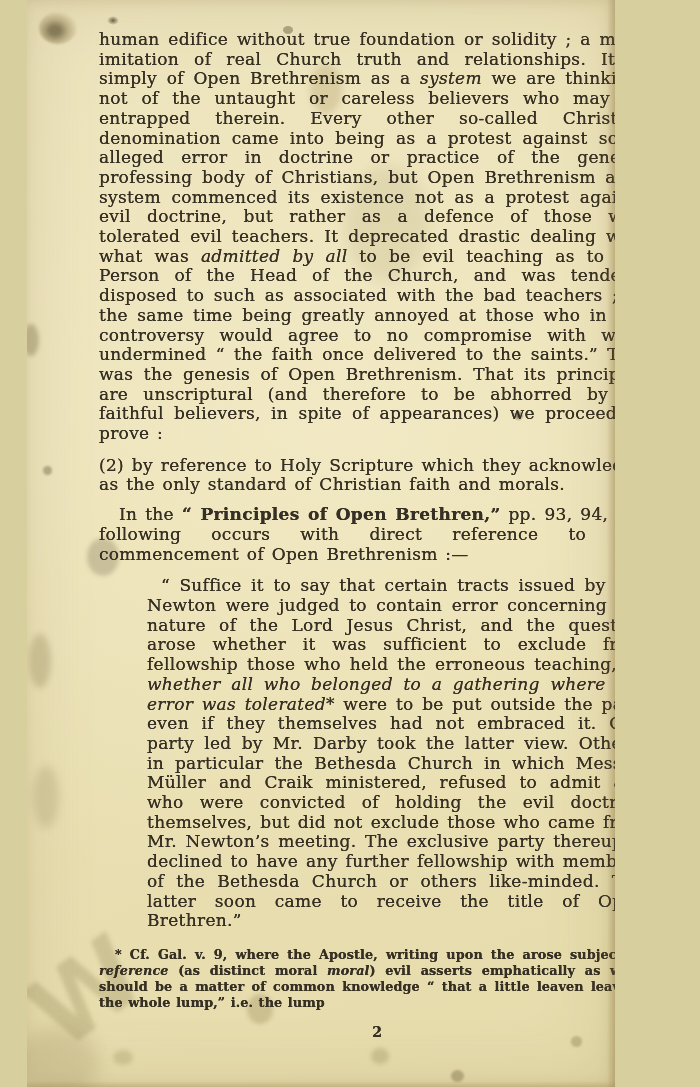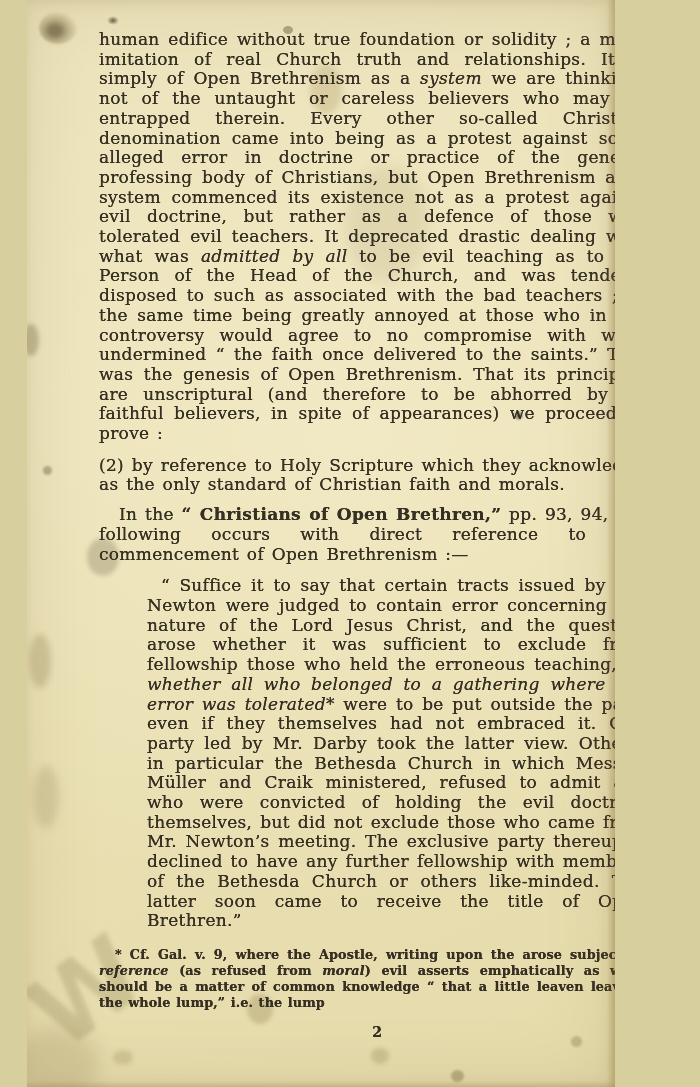--- a/index.html
+++ b/index.html
@@ -105,20 +105,20 @@
   <div class="stain s17"></div>
   <div class="stain s18"></div>
   <div class="stain s19"></div>
   <div class="stain s20"></div>
   <div class="edge-right"></div>
   <div class="edge-bottom"></div>
 
   <main class="text-col">
       <p class="flush"><span>human edifice without true foundation or solidity ; a mere imitation of real Church truth and relationships.   It is simply of Open Brethrenism as a </span><span class="run-i">system</span><span> we are thinking, not of the untaught or careless believers who may be entrapped therein.  Every other so-called Christian denomination came into being as a protest against some alleged error in doctrine or practice of the general professing body of Christians, but Open Brethrenism as a system commenced its existence not as a protest against evil doctrine, but rather as a defence of those who tolerated evil teachers.  It deprecated drastic dealing with what was </span><span class="run-i">admitted by all</span><span> to be evil teaching as to the Person of the Head of the Church, and was tenderly disposed to such as associated with the bad teachers ; at the same time being greatly annoyed at those who in the controversy would agree to no compromise with what undermined “ the faith once delivered to the saints.”   This was the genesis of Open Brethrenism.  That its principles are unscriptural (and therefore to be abhorred by all faithful believers, in spite of appearances) we proceed to prove :</span></p>
       <p class="flush item"><span>(2) by reference to Holy Scripture which they acknowledge as the only standard of Christian faith and morals.</span></p>
-      <p class="indent"><span>In the </span><span class="run-b">“ Christians of Open Brethren,”</span><span> pp. 93, 94, the following occurs with direct reference to the commencement of Open Brethrenism :—</span></p>
+      <p class="indent"><span>In the </span><span class="run-b">“ Principles of Open Brethren,”</span><span> pp. 93, 94, the following occurs with direct reference to the commencement of Open Brethrenism :—</span></p>
       <p class="quote"><span>“ Suffice it to say that certain tracts issued by Mr. Newton were judged to contain error concerning the nature of the Lord Jesus Christ, and the question arose whether it was sufficient to exclude from fellowship those who held the erroneous teaching, </span><span class="run-i">or whether all who belonged to a gathering where the error was tolerated</span><span>* were to be put outside the pale, even if they themselves had not embraced it.  One party led by Mr. Darby took the latter view.  Others, in particular the Bethesda Church in which Messrs. Müller and Craik ministered, refused to admit any who were convicted of holding the evil doctrine themselves, but did not exclude those who came from Mr. Newton’s meeting.  The exclusive party thereupon declined to have any further fellowship with members of the Bethesda Church or others like-minded.  The latter soon came to receive the title of Open Brethren.”</span></p>
-      <p class="footnote"><span>* Cf. Gal. v. 9, where the Apostle, writing upon the arose subject of </span><span class="run-i">reference</span><span> (as refused from </span><span class="run-i">moral</span><span>) evil asserts emphatically as what should be a matter of common knowledge “ that a little leaven leavens the whole lump,” i.e.  the lump </span></p>
+      <p class="footnote"><span>* Cf. Gal. v. 9, where the Apostle, writing upon the arose subject of </span><span class="run-i">reference</span><span> (as distinct moral </span><span class="run-i">moral</span><span>) evil asserts emphatically as what should be a matter of common knowledge “ that a little leaven leavens the whole lump,” i.e.  the lump </span></p>
     </main>
 
   <div class="page-num">2</div>
 
 </div>
 
 </body></html>

